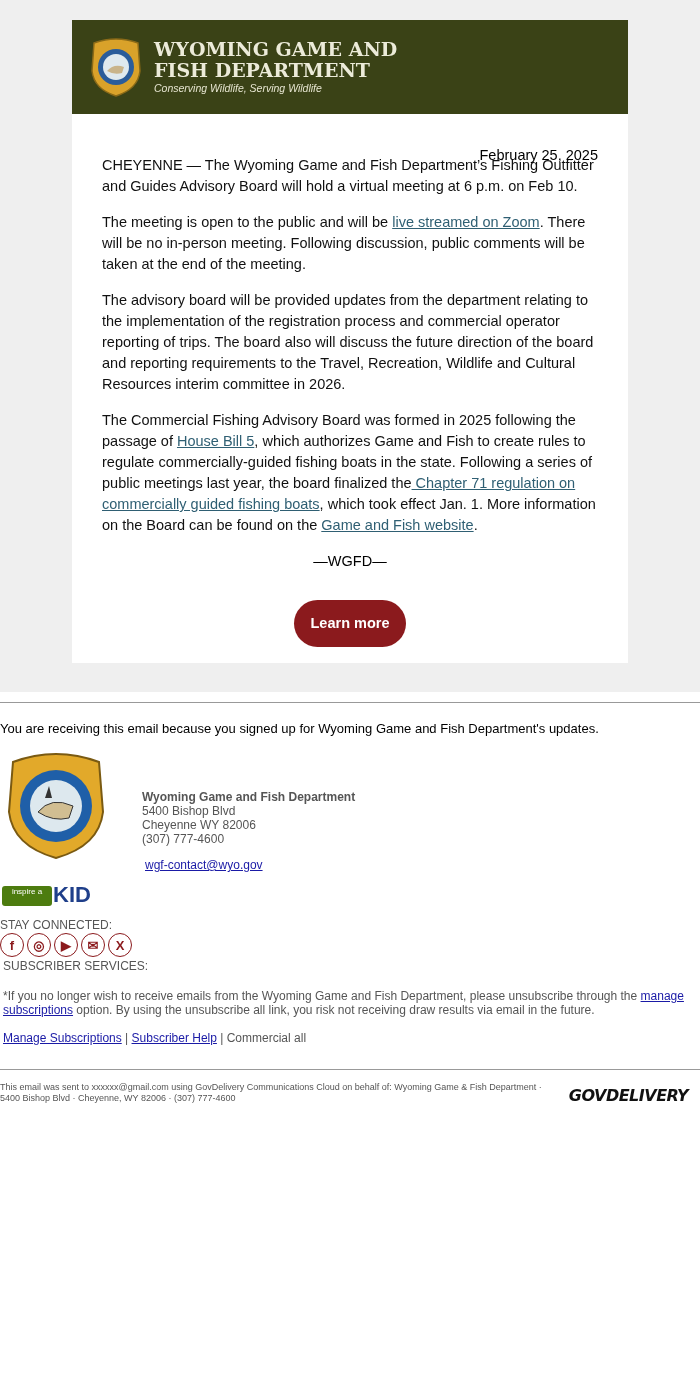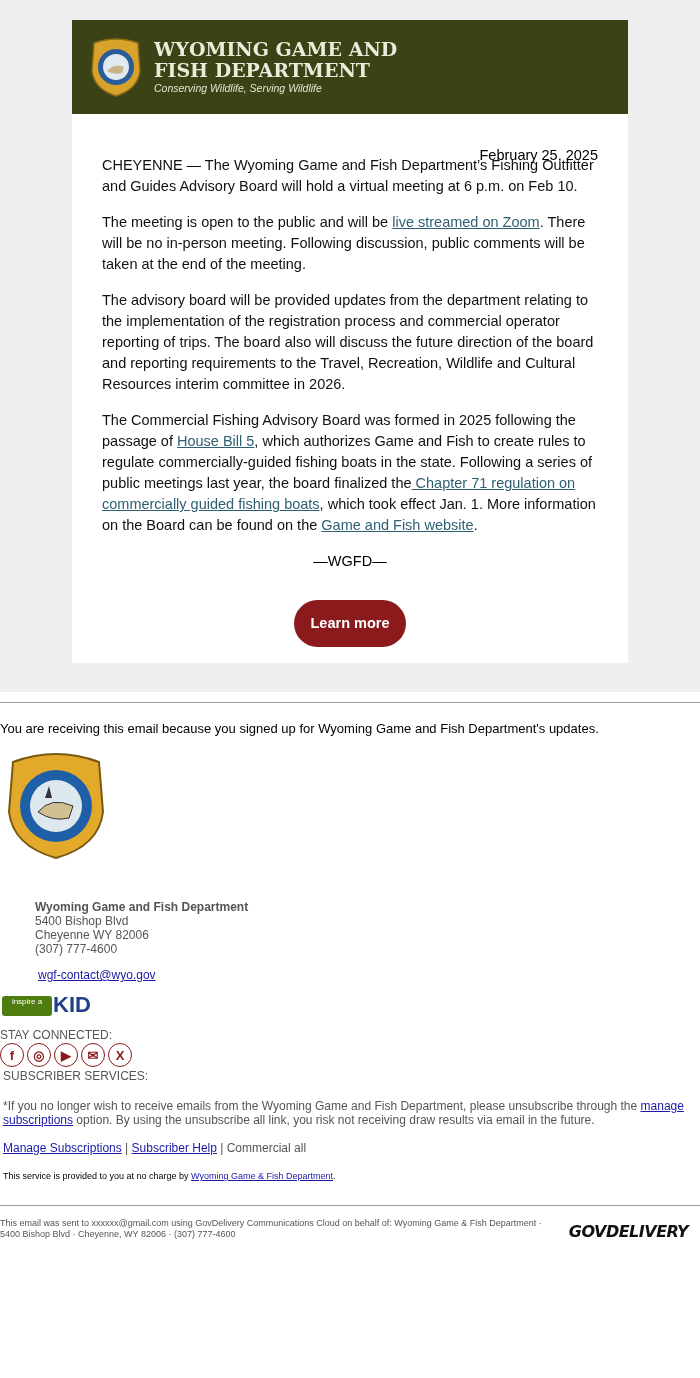--- a/index.html
+++ b/index.html
@@ -18,21 +18,21 @@
   .body p:first-child { margin-top: 9px; }
   .body a { color: #2f5f73; text-decoration: underline; }
   .sig { text-align: center; font-size: 14.5px; margin-top: 17px; }
   .btnwrap { text-align: center; margin-top: 31px; padding-bottom: 0; text-decoration: underline; }
   .btn { display: inline-block; background: #8b1a1d; color: #fff; font-weight: bold; font-size: 14.5px; border-radius: 24px; width: 112px; height: 47px; line-height: 47px; text-decoration: none; }
   .ftr { background: #3a4216; height: 94px; text-align: center; margin-top: 16px; }
   .ftr .s1 { color: #ecebd9; font-family: "DejaVu Serif", serif; font-weight: bold; font-size: 22px; padding-top: 20px; }
   .ftr .s2 { color: #dcdcc8; font-size: 14px; margin-top: 10px; }
   .rule { border: 0; border-top: 1px solid #999; margin: 0; }
   .recv { padding: 18px 0 0 0; font-size: 13px; }
-  .addr { display: flex; margin-top: 14px; flex-direction: column; }
+  .addr { display: flex; margin-top: 14px; }
   .addr .logo { width: 102px; height: 110px; margin-left: 5px; }
   .addr .info { margin-left: 35px; margin-top: 40px; font-size: 12px; color: #555; line-height: 14px; }
   .addr .info b { color: #555; }
   .addr .info a { display: inline-block; margin-top: 12px; color: #1a1aa6; margin-left: 3px; text-align: center; }
   .kid { margin-top: 6px; height: 34px; width: 100px; position: relative; }
   .stay { font-size: 12px; color: #555; margin-top: 6px; }
   .soc { display: flex; gap: 3px; margin-top: 1px; }
   .soc span { width: 24px; height: 24px; border: 1.5px solid #8b1a1d; border-radius: 50%; display: flex; align-items: center; justify-content: center; color: #8b1a1d; font-size: 13px; font-weight: bold; }
   .subsvc { font-size: 12px; color: #555; margin-left: 3px; margin-top: 2px; }
   .unsub { font-size: 12px; color: #555; margin: 16px 3px 0 3px; line-height: 14px; }
@@ -117,21 +117,20 @@
     <span>X</span>
   </div>
   <div class="subsvc">SUBSCRIBER SERVICES:</div>
 
   <div class="unsub"><span>*If you no longer wish to receive emails from the Wyoming Game and Fish Department, please unsubscribe through the </span><a href="#">manage subscriptions</a><span> option. By using the unsubscribe all link, you risk not receiving draw results via email in the future.</span></div>
 
   <div class="links">
     <a href="#">Manage Subscriptions</a><span> | </span><a href="#">Subscriber Help</a><span> | </span><span>Commercial all</span>
   </div>
 
-  <div class="free"><span>This service is provided to you at no charge by </span><a href="#">Wyoming Game &amp; Fish Department</a><span>.</span></div>
 
   <div class="bot">
     <hr class="rule">
     <div class="botrow">
       <div class="txt">This email was sent to xxxxxx@gmail.com using GovDelivery Communications Cloud on behalf of: Wyoming Game &amp; Fish Department · 5400 Bishop Blvd · Cheyenne, WY 82006 · (307) 777-4600</div>
       <div class="gov">GOVDELIVERY</div>
     </div>
   </div>
 </div>
 

